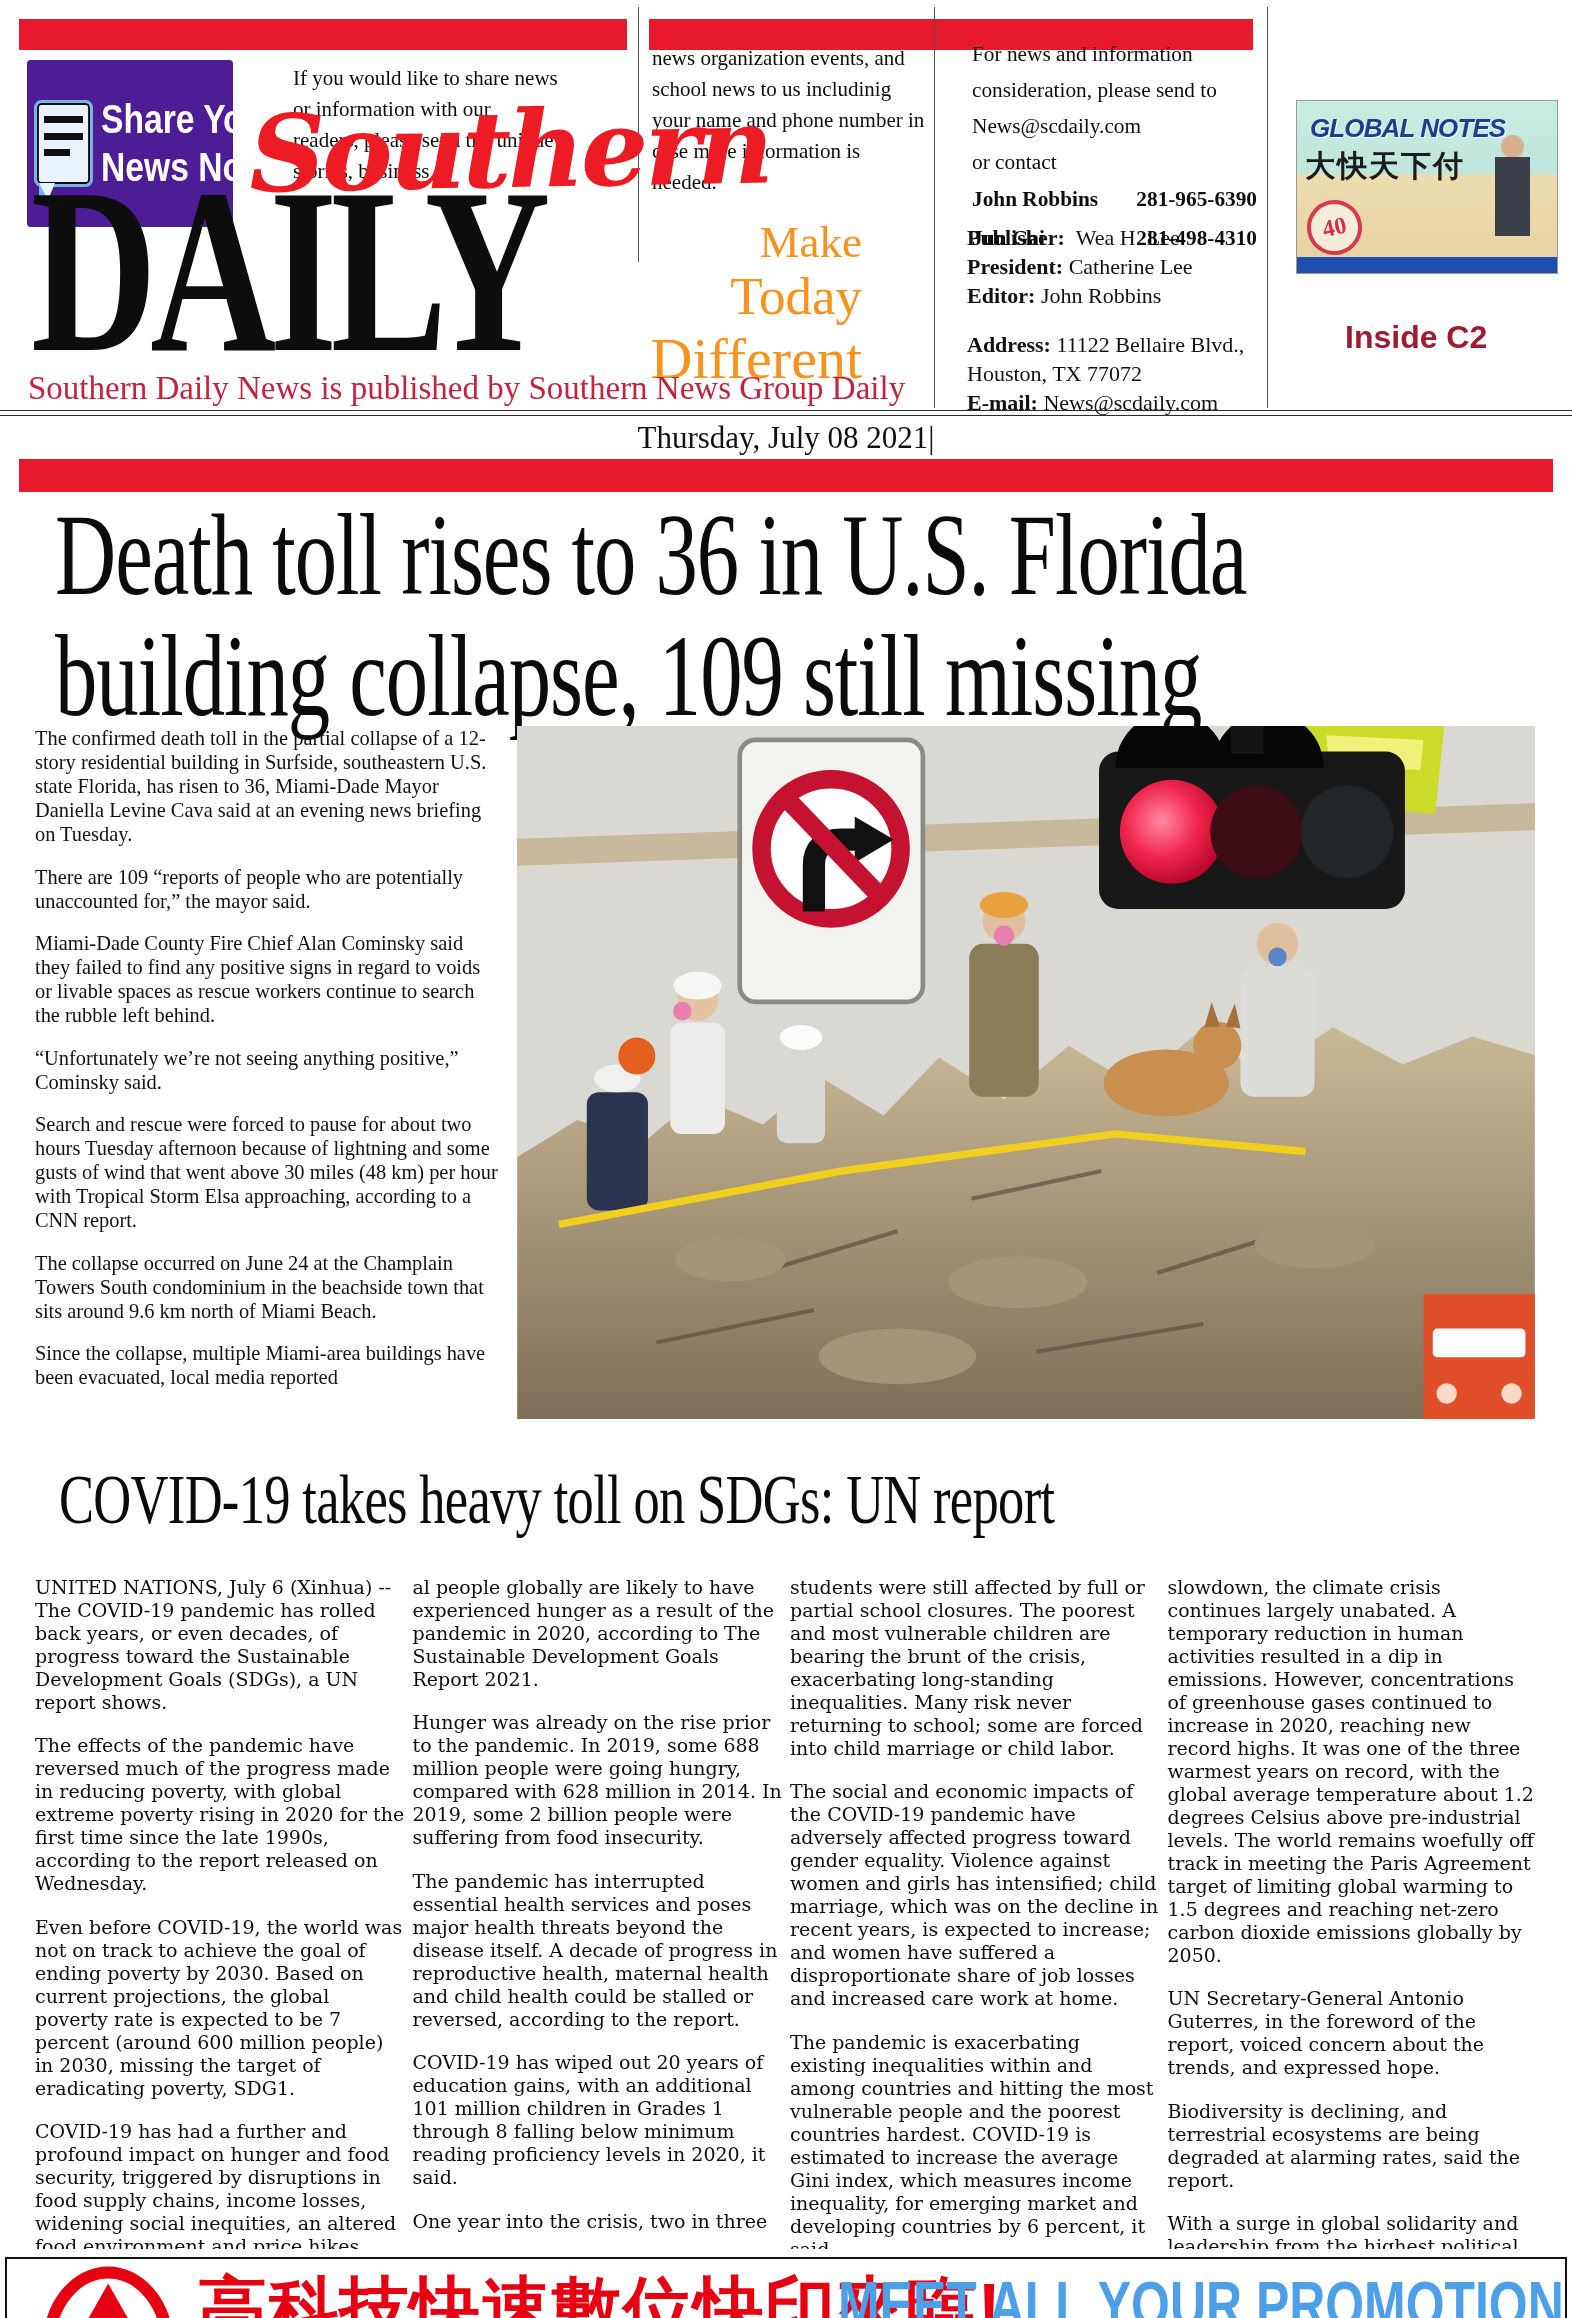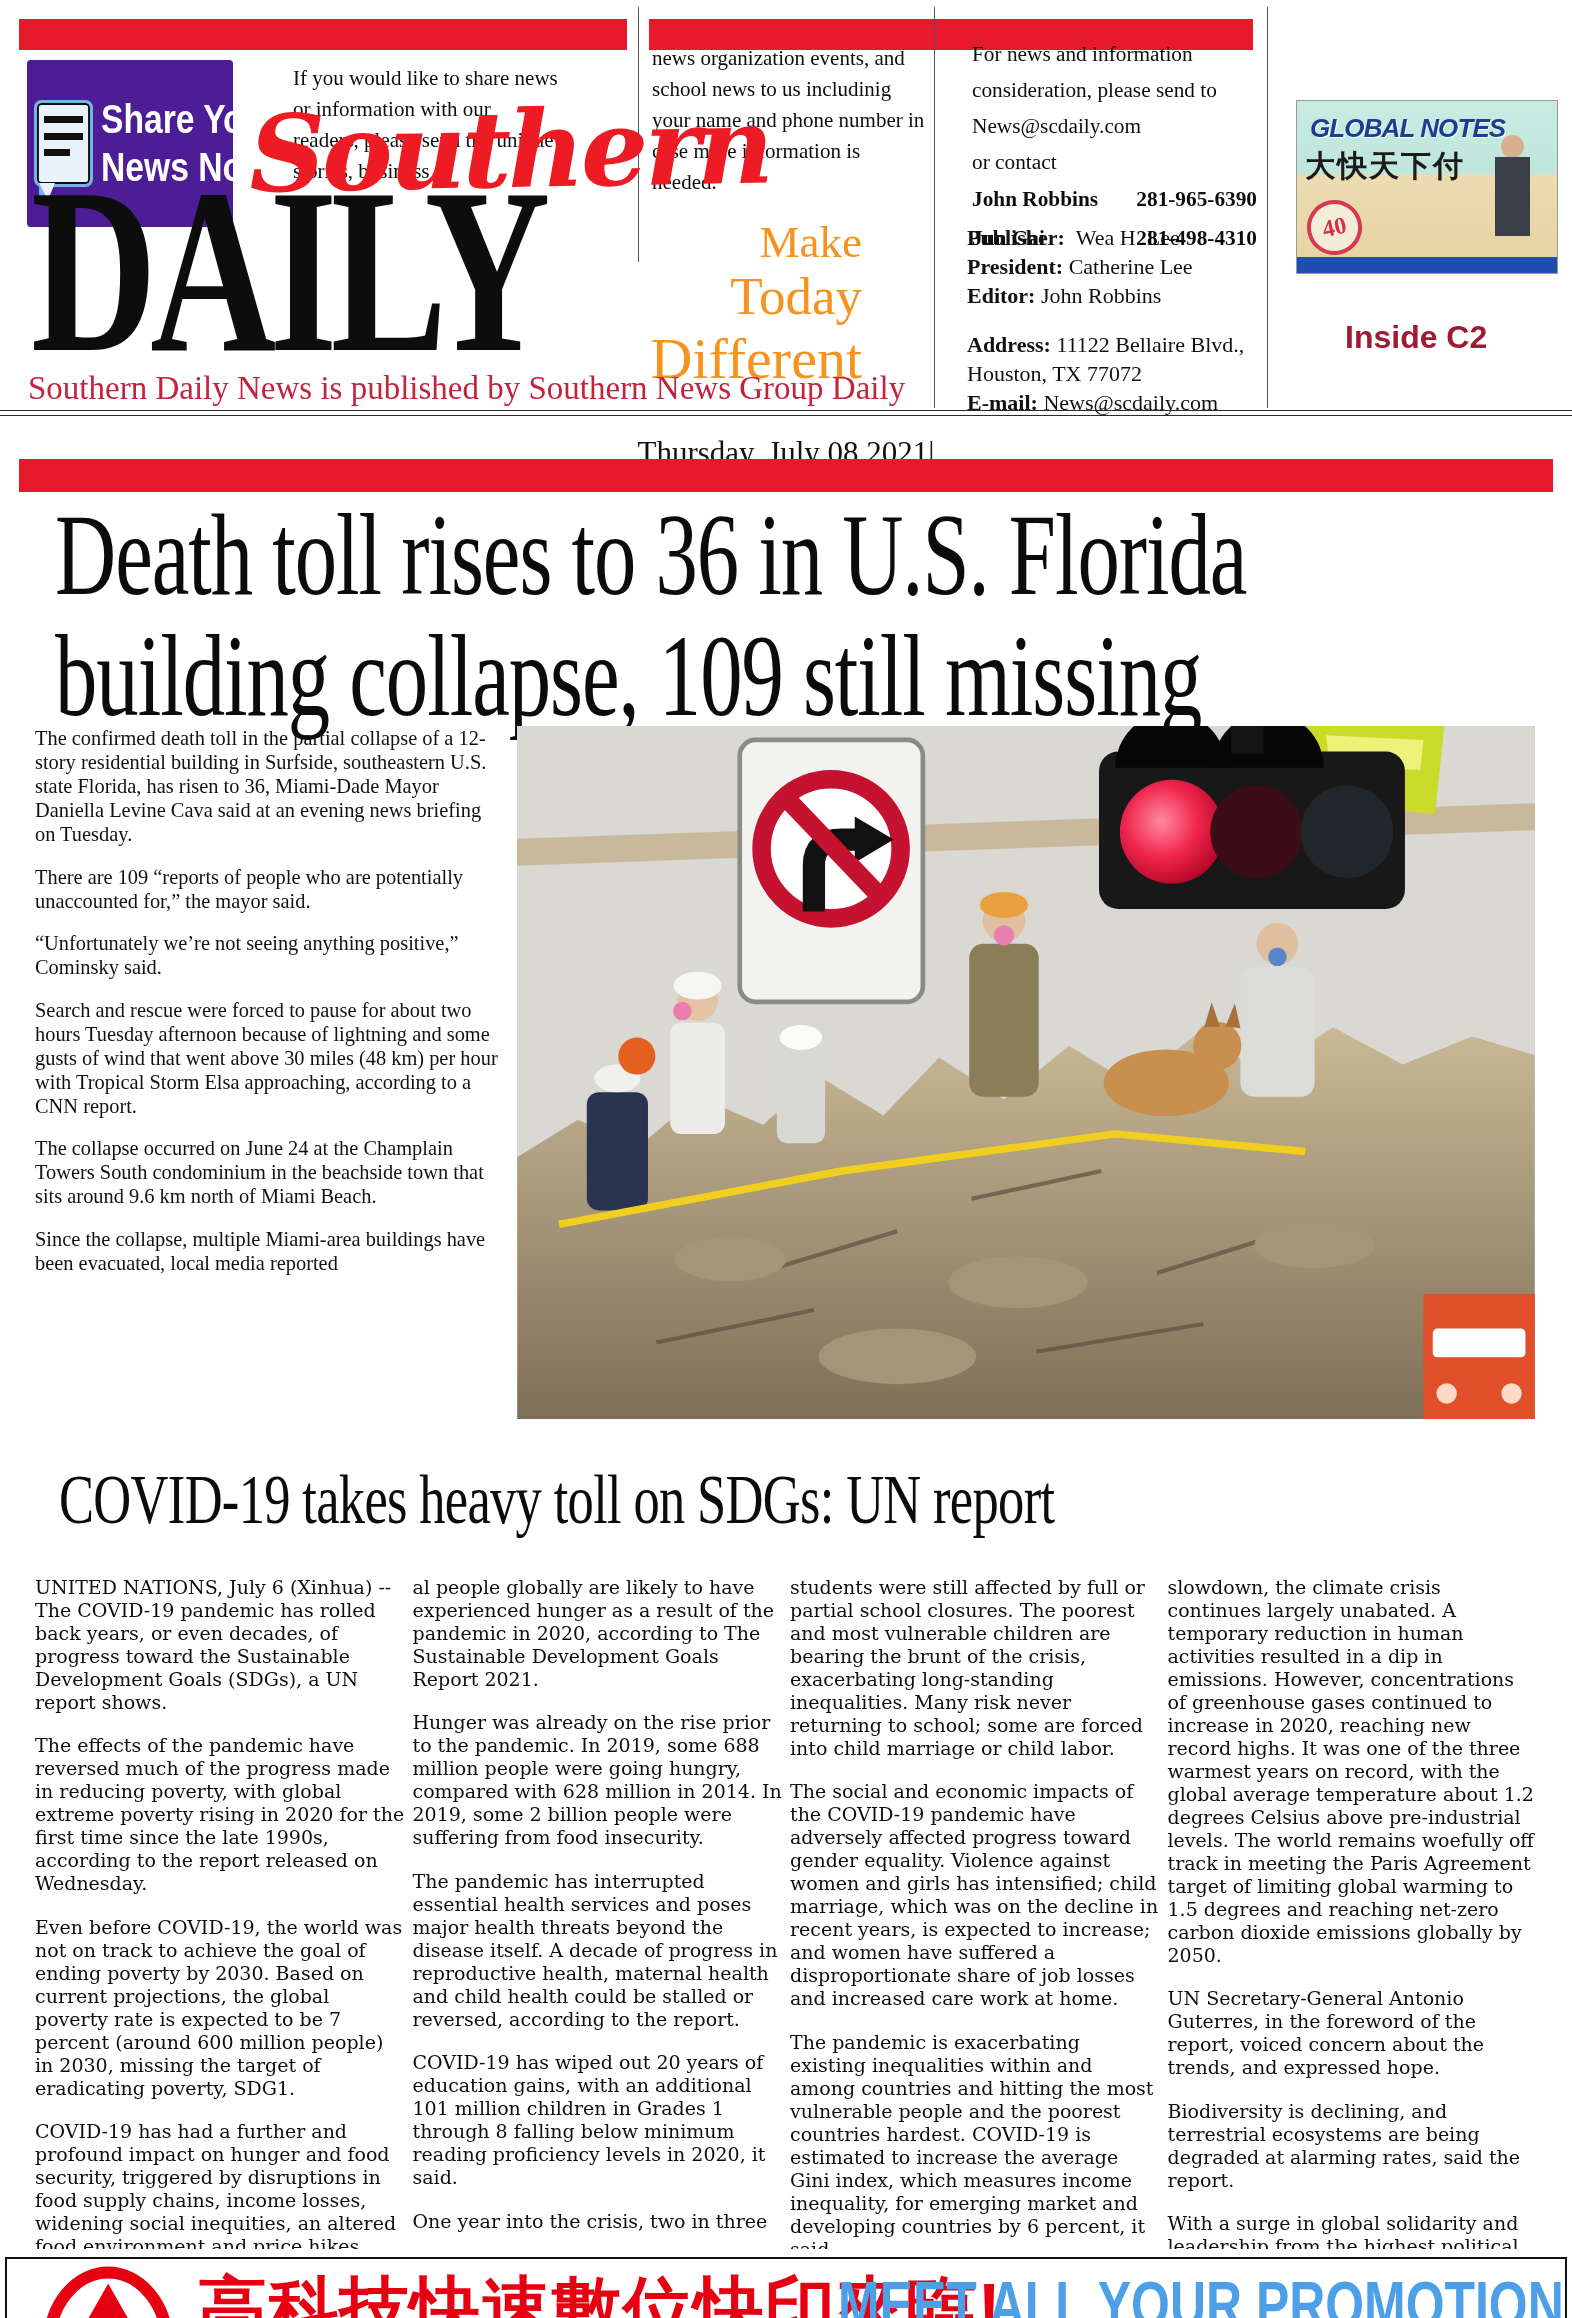--- a/index.html
+++ b/index.html
@@ -55,21 +55,21 @@
     font-size:106px; color:#ed1c24; font-family:"DejaVu Serif",serif; letter-spacing:-3.7px; transform:rotate(-1deg); }
   .mh-daily { position:absolute; left:31px; top:153px; font-weight:bold; font-size:218px; line-height:1;
     color:#0d0d0d; letter-spacing:-8.3px; transform:scale(.8,1.08); transform-origin:left top; font-family:"Liberation Serif",serif; }
   .mh-slogan { position:absolute; left:621px; top:217px; width:241px; text-align:right;
     color:#f6921e; line-height:1.12; }
   .mh-slogan .s1 { font-size:45px; } .mh-slogan .s2 { font-size:53px; } .mh-slogan .s3 { font-size:58px; }
   .mh-tagline { position:absolute; left:28px; top:370px; font-size:33px; color:#c2243c; white-space:nowrap; }
   
   .daterow { position:absolute; top:410px; left:0; width:1572px; height:49px; }
   .rule2 { height:5.6px; border-top:1.4px solid #2a2a2a; border-bottom:0.9px solid #2a2a2a; }
-  .dateline { text-align:center; font-size:31px; margin-top:19px; }
+  .dateline { text-align:center; font-size:31px; margin-top:4px; }
   .redband { position:absolute; top:459px; left:18.5px; width:1534px; height:33px; background:#e8192c; }
   
   .headline { position:absolute; top:495px; left:55px; white-space:nowrap;
     font-size:116px; line-height:1.04; letter-spacing:-1.4px; color:#0b0b0b;
     transform:scaleX(.73); transform-origin:left top; }
   
   .story1 { position:absolute; top:726px; left:35px; width:1502px; height:696px; }
   .story1-text { position:absolute; left:0; top:0; width:466px; height:696px; overflow:hidden;
     font-size:20.4px; line-height:24px; }
   .story1-text p { margin-bottom:18.5px; }
@@ -170,20 +170,21 @@
 
   <div class="headline">
     <div>Death toll rises to 36 in U.S. Florida</div>
     <div>building collapse, 109 still missing</div>
   </div>
 
   <div class="story1">
     <div class="story1-text">
       <p>The confirmed death toll in the partial collapse of a 12-story residential building in Surfside, southeastern U.S. state Florida, has risen to 36, Miami-Dade Mayor Daniella Levine Cava said at an evening news briefing on Tuesday.</p>
       <p>There are 109 “reports of people who are potentially unaccounted for,” the mayor said.</p>
+      <p>Miami-Dade County Fire Chief Alan Cominsky said they failed to find any positive signs in regard to voids or livable spaces as rescue workers continue to search the rubble left behind.</p>
       <p>“Unfortunately we’re not seeing anything positive,” Cominsky said.</p>
       <p>Search and rescue were forced to pause for about two hours Tuesday afternoon because of lightning and some gusts of wind that went above 30 miles (48 km) per hour with Tropical Storm Elsa approaching, according to a CNN report.</p>
       <p>The collapse occurred on June 24 at the Champlain Towers South condominium in the beachside town that sits around 9.6 km north of Miami Beach.</p>
       <p>Since the collapse, multiple Miami-area buildings have been evacuated, local media reported</p>
     </div>
 
     <div class="photo">
       <svg width="1018" height="693" viewBox="0 0 2195 1495">
         <defs>
           <linearGradient id="rub" x1="0" y1="0" x2="0" y2="1">

